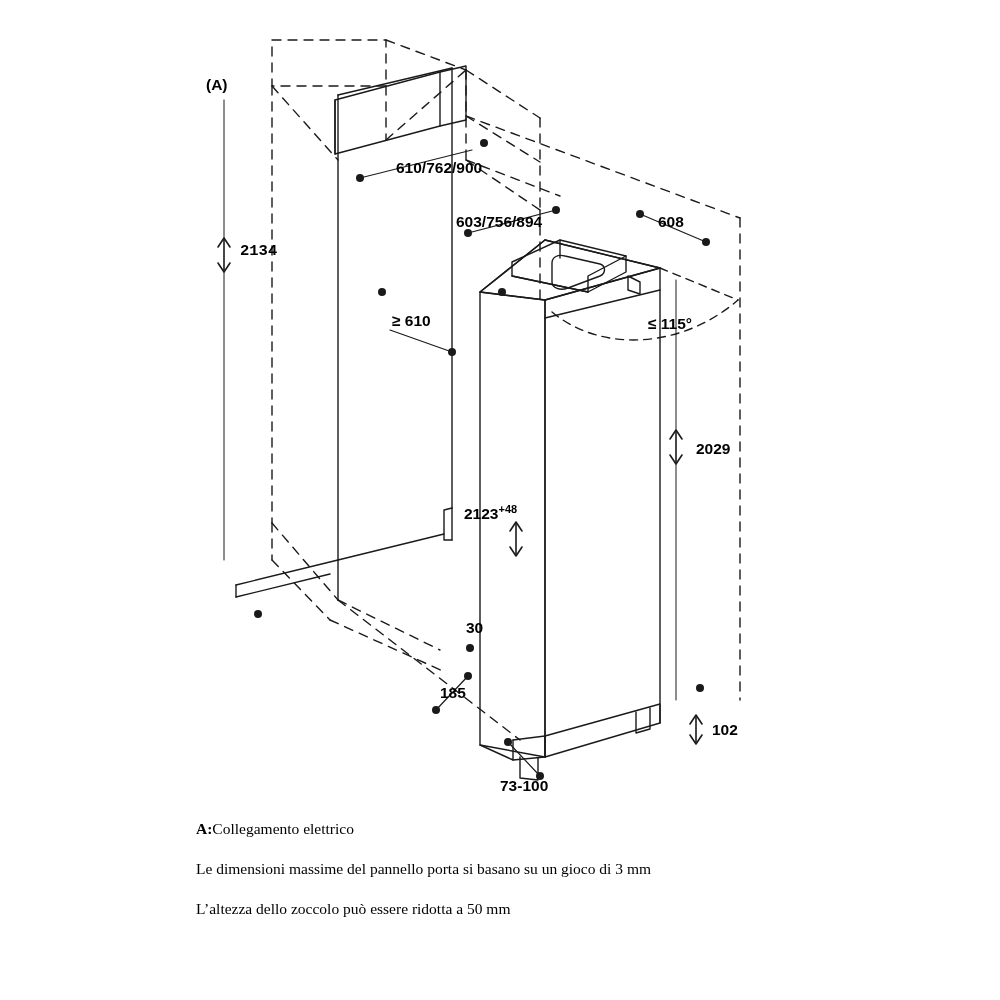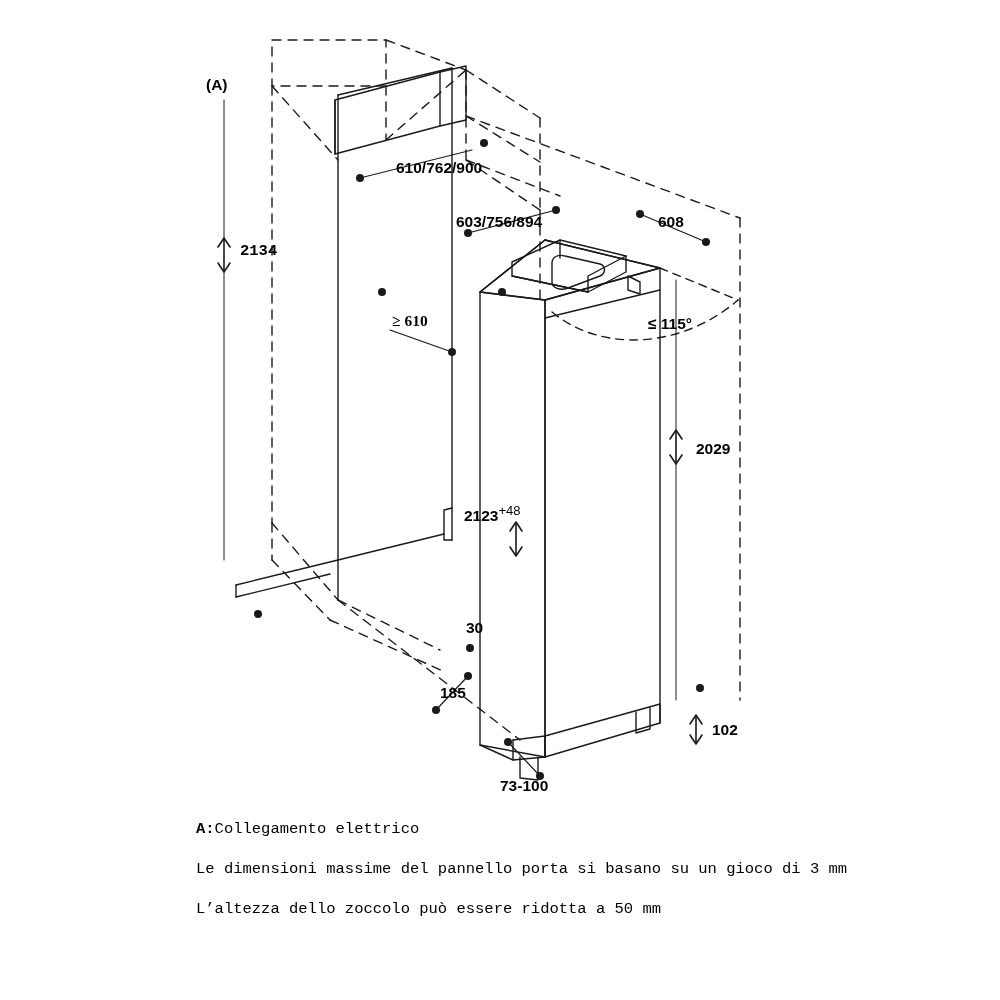--- a/index.html
+++ b/index.html
@@ -30,32 +30,32 @@
   .lbl {
     position: absolute;
     font-family: "Liberation Sans", sans-serif;
     font-size: 15.5px;
     font-weight: bold;
     color: #000;
     white-space: nowrap;
     line-height: 1;
   }
   .lbl .sup {
-    font-size: 13px;
+    font-size: 11px;
     vertical-align: super;
-    font-weight: normal;
+    font-weight: bold;
   }
   .legend-wrap {
     position: absolute;
     left: 196px;
     top: 820px;
     width: 760px;
   }
   .legend-line {
-    font-family: Liberation Mono, monospace;
+    font-family: Liberation Serif, serif;
     font-size: 15.5px;
     color: #000;
     margin-bottom: 22px;
     white-space: nowrap;
   }
   .legend-line .tag { font-weight: bold; }
 </style>
 </head>
 <body>
 
@@ -216,21 +216,21 @@
         <path d="M224,272 L224,560" stroke-width="1"></path>
       </g>
     </g>
   </svg>
 
   <div class="lbl" style="left:206px; top:77px;">(A)</div>
   <div class="lbl" style="left:240px; top:244px;font-family:Liberation Mono, monospace;">2134</div>
   <div class="lbl" style="left:396px; top:160px;">610/762/900</div>
   <div class="lbl" style="left:456px; top:214px;">603/756/894</div>
   <div class="lbl" style="left:658px; top:214px;text-align:center;">608</div>
-  <div class="lbl" style="left:392px; top:313px;font-family:Liberation Serif, serif;">≥ 610</div>
+  <div class="lbl" style="left:392px; top:313px;">≥ 610</div>
   <div class="lbl" style="left:648px; top:316px;">≤ 115°</div>
   <div class="lbl" style="left:696px; top:441px;">2029</div>
 
   <div class="lbl" style="left:464px; top:504px;">
     <span>2123</span><span class="sup">+48</span>
   </div>
 
   <div class="lbl" style="left:466px; top:620px;">30</div>
   <div class="lbl" style="left:440px; top:685px;">185</div>
   <div class="lbl" style="left:469px; top:778px;margin-left:31px;">73-100</div>

